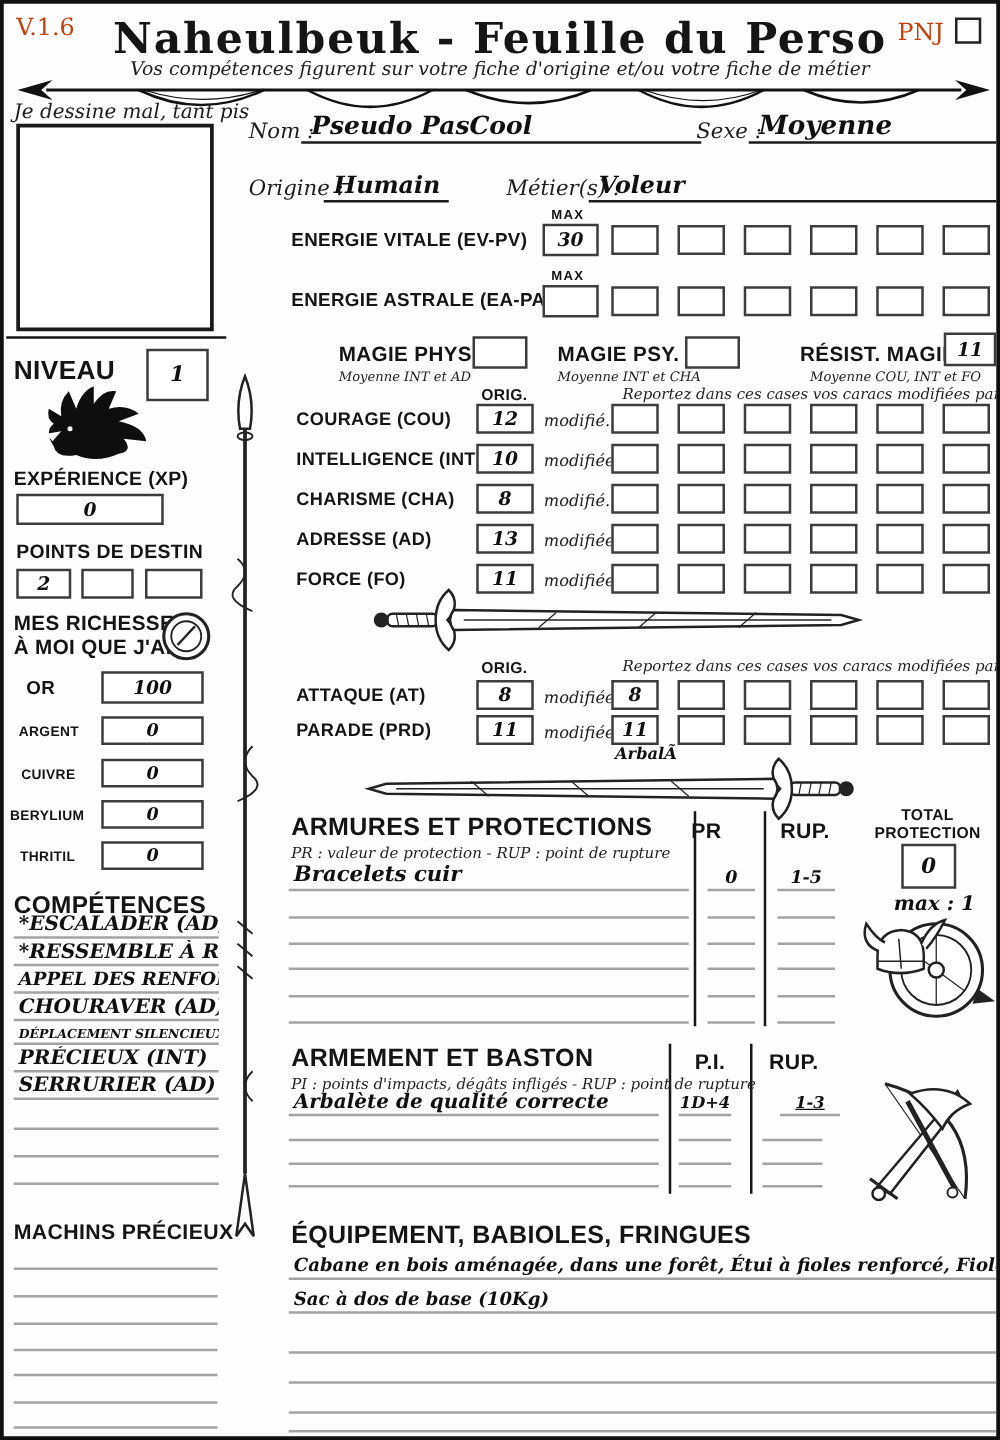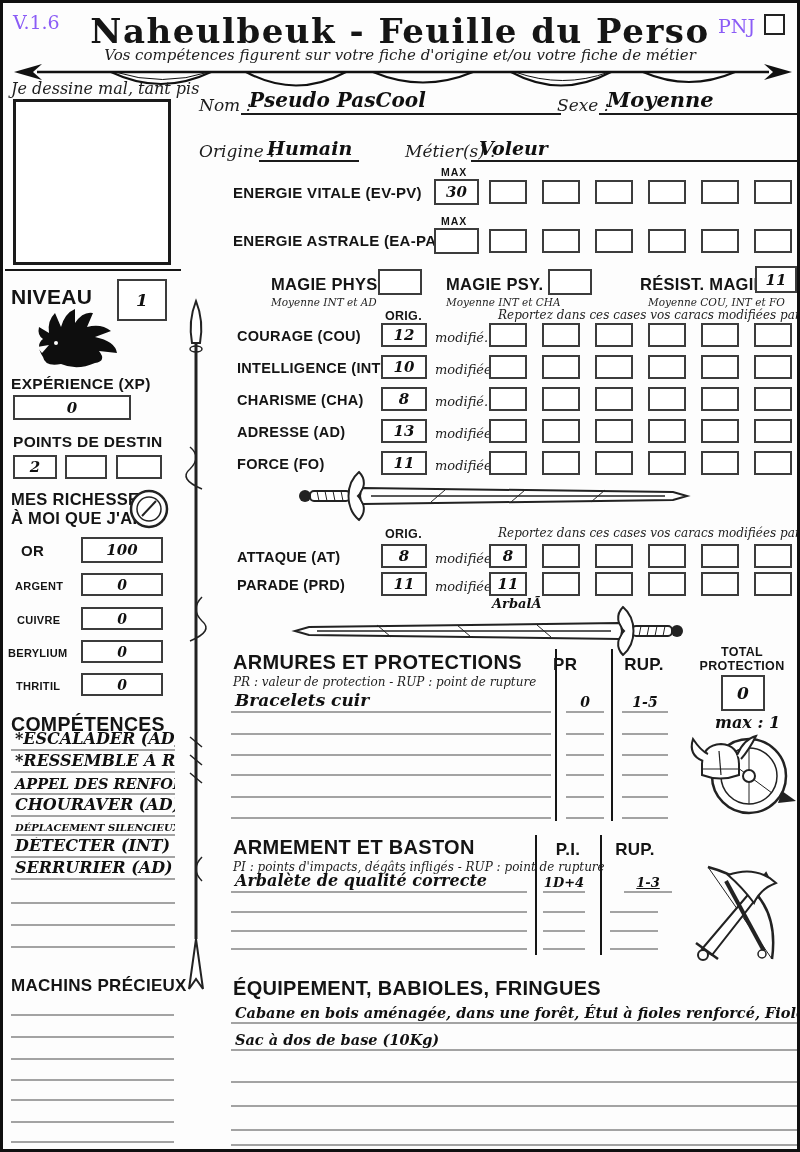--- a/index.html
+++ b/index.html
@@ -2,21 +2,21 @@
 <html><head>
 <meta charset="utf-8">
 <style>
   html,body{margin:0;padding:0;background:#e8e8e8;}
   .page{position:relative;width:800px;height:1152px;margin:0 auto;background:#fdfdfd;
         border:3px solid #101010;box-sizing:border-box;overflow:hidden;color:#151515;}
   .abs{position:absolute;}
   .h{font-family:"Liberation Sans",sans-serif;font-weight:700;color:#141414;letter-spacing:.3px;white-space:nowrap;}
   .scr{font-family:"DejaVu Serif",serif;font-style:italic;color:#1d1d1d;white-space:nowrap;}
   .hand{font-family:"DejaVu Serif",serif;font-style:italic;font-weight:700;color:#101010;white-space:nowrap;}
-  .serif{font-family:"DejaVu Serif",serif;color:#8b5cf6;white-space:nowrap;}
+  .serif{font-family:"DejaVu Serif",serif;color:#c2410c;white-space:nowrap;}
   .box{position:absolute;border:2px solid #3c3c3c;background:#fff;display:flex;align-items:center;justify-content:center;box-sizing:border-box;}
   .cells{position:absolute;display:flex;gap:15px;}
   .cell{width:38px;height:24px;border:2px solid #3c3c3c;background:#fff;box-sizing:border-box;
         display:flex;align-items:center;justify-content:center;font-size:15px;}
   .field{position:absolute;border-bottom:2px solid #1b1b1b;display:flex;align-items:flex-end;padding:0 0 1px 8px;box-sizing:border-box;}
   .row-line{position:absolute;border-bottom:2px solid #a3a3a3;display:flex;align-items:flex-end;padding:0 0 1px 4px;box-sizing:border-box;overflow:hidden;}
   .row-line.ctr{justify-content:center;padding-left:0;}
   .vline{position:absolute;width:0;border-left:2px solid #161616;}
   .hline{position:absolute;height:0;border-top:2px solid #161616;}
   .title{font-family:"DejaVu Serif",serif;font-weight:700;letter-spacing:1.5px;}
@@ -91,21 +91,21 @@
   <div class="box hand" style="left:78px;top:637px;width:82px;height:23px;font-size:14px;">0</div>
   <div class="abs h" style="left:13px;top:677px;font-size:11px;">THRITIL</div>
   <div class="box hand" style="left:78px;top:670px;width:82px;height:23px;font-size:14px;">0</div>
 
   <div class="abs h" style="left:8px;top:710px;font-size:19.5px;">COMPÉTENCES</div>
   <div class="row-line hand" style="left:8px;top:727px;width:164px;height:21px;font-size:16px;">*ESCALADER (AD)</div>
   <div class="row-line hand" style="left:8px;top:749px;width:164px;height:21px;font-size:16px;">*RESSEMBLE À RIEN</div>
   <div class="row-line hand" style="left:8px;top:771px;width:164px;height:21px;font-size:14.5px;">APPEL DES RENFORTS</div>
   <div class="row-line hand" style="left:8px;top:793px;width:164px;height:21px;font-size:16px;">CHOURAVER (AD)</div>
   <div class="row-line hand" style="left:8px;top:818px;width:164px;height:15px;font-size:10px;">DÉPLACEMENT SILENCIEUX (AD)</div>
-  <div class="row-line hand" style="left:8px;top:834px;width:164px;height:21px;font-size:16px;">DÉTECTER (INT)</div>
+  <div class="row-line hand" style="left:8px;top:834px;width:164px;height:21px;font-size:16px;">PRÉCIEUX (INT)</div>
   <div class="row-line hand" style="left:8px;top:856px;width:164px;height:21px;font-size:16px;">SERRURIER (AD)</div>
   <div class="row-line hand" style="left:8px;top:880px;width:164px;height:21px;font-size:16px;"></div>
   <div class="row-line hand" style="left:8px;top:902px;width:164px;height:21px;font-size:16px;"></div>
   <div class="row-line hand" style="left:8px;top:924px;width:164px;height:21px;font-size:16px;"></div>
 
   <div class="abs h" style="left:8px;top:973px;font-size:17px;">MACHINS PRÉCIEUX</div>
   <div class="row-line" style="left:8px;top:992px;width:163px;height:21px;"></div>
   <div class="row-line" style="left:8px;top:1014px;width:163px;height:21px;"></div>
   <div class="row-line" style="left:8px;top:1036px;width:163px;height:21px;"></div>
   <div class="row-line" style="left:8px;top:1057px;width:163px;height:21px;"></div>

